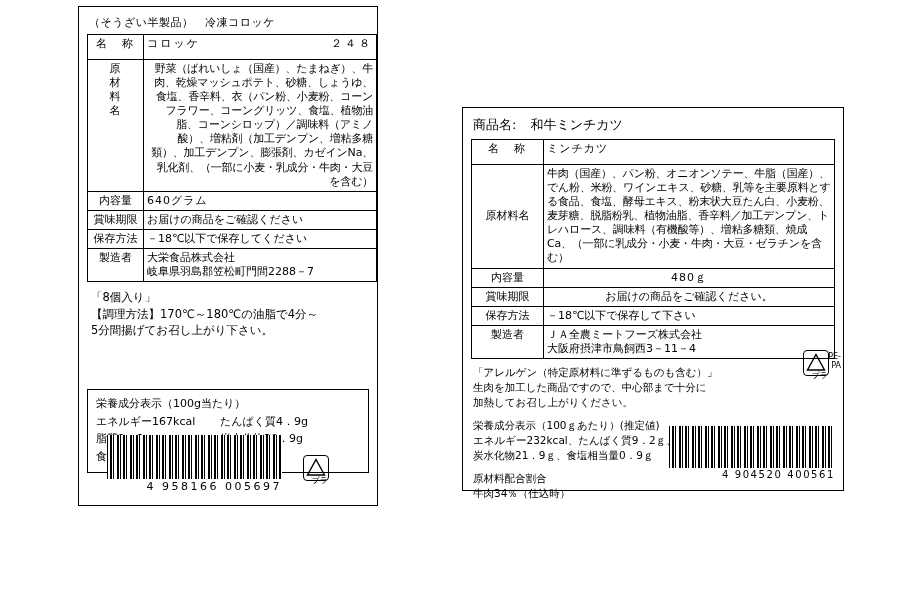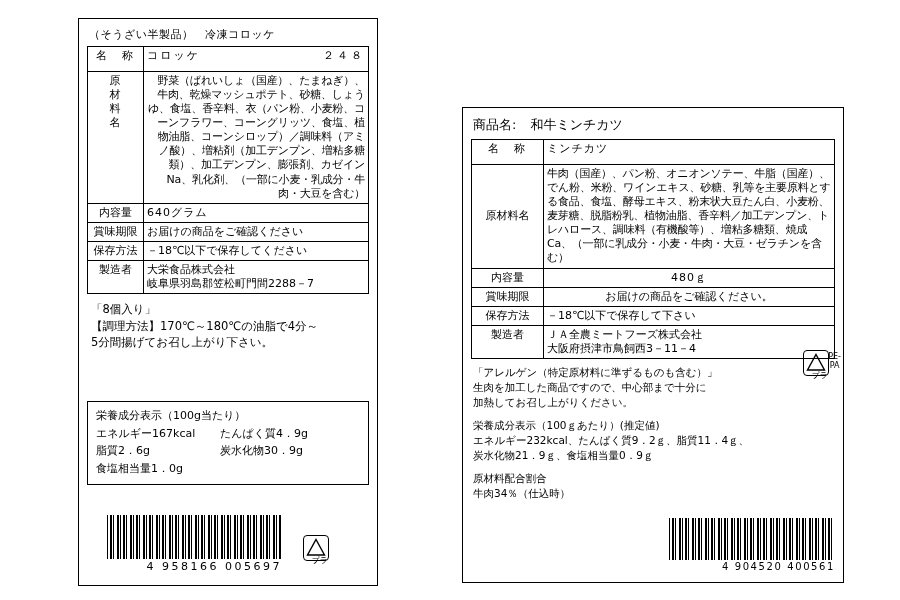--- a/index.html
+++ b/index.html
@@ -20,32 +20,32 @@
   .panel {
     position: absolute;
     border: 1px solid #000;
     background: #fff;
     box-sizing: border-box;
   }
 
   
   #label-left {
     left: 78px;
-    top: 18px;
+    top: 6px;
     width: 300px;
-    height: 568px;
-    padding: 6px 8px 8px 8px;
+    height: 500px;
+    padding: 6px 0 8px 8px;
   }
 
   
   #label-right {
     left: 462px;
     top: 107px;
     width: 382px;
-    height: 476px;
+    height: 384px;
     padding: 6px 8px 8px 8px;
   }
 
   .head-line {
     font-size: 11px;
     letter-spacing: 0.5px;
     margin: 2px 0 4px 2px;
     white-space: nowrap;
   }
 
@@ -199,21 +199,21 @@
     margin-top: 12px;
   }
   #recycle-left { left: 224px; bottom: 24px; }
   #recycle-right { right: 14px; top: 242px; }
   .pe-pa {
     position: absolute;
     font-size: 8px;
     line-height: 1.15;
     right: 2px;
     top: 244px;
-    text-align: center;
+    text-align: right;
   }
 </style>
 </head>
 <body>
 
 <div class="panel" id="label-left">
 
   <div class="head-line">（そうざい半製品）　冷凍コロッケ</div>
 
   <table class="spec" id="tbl-left">

